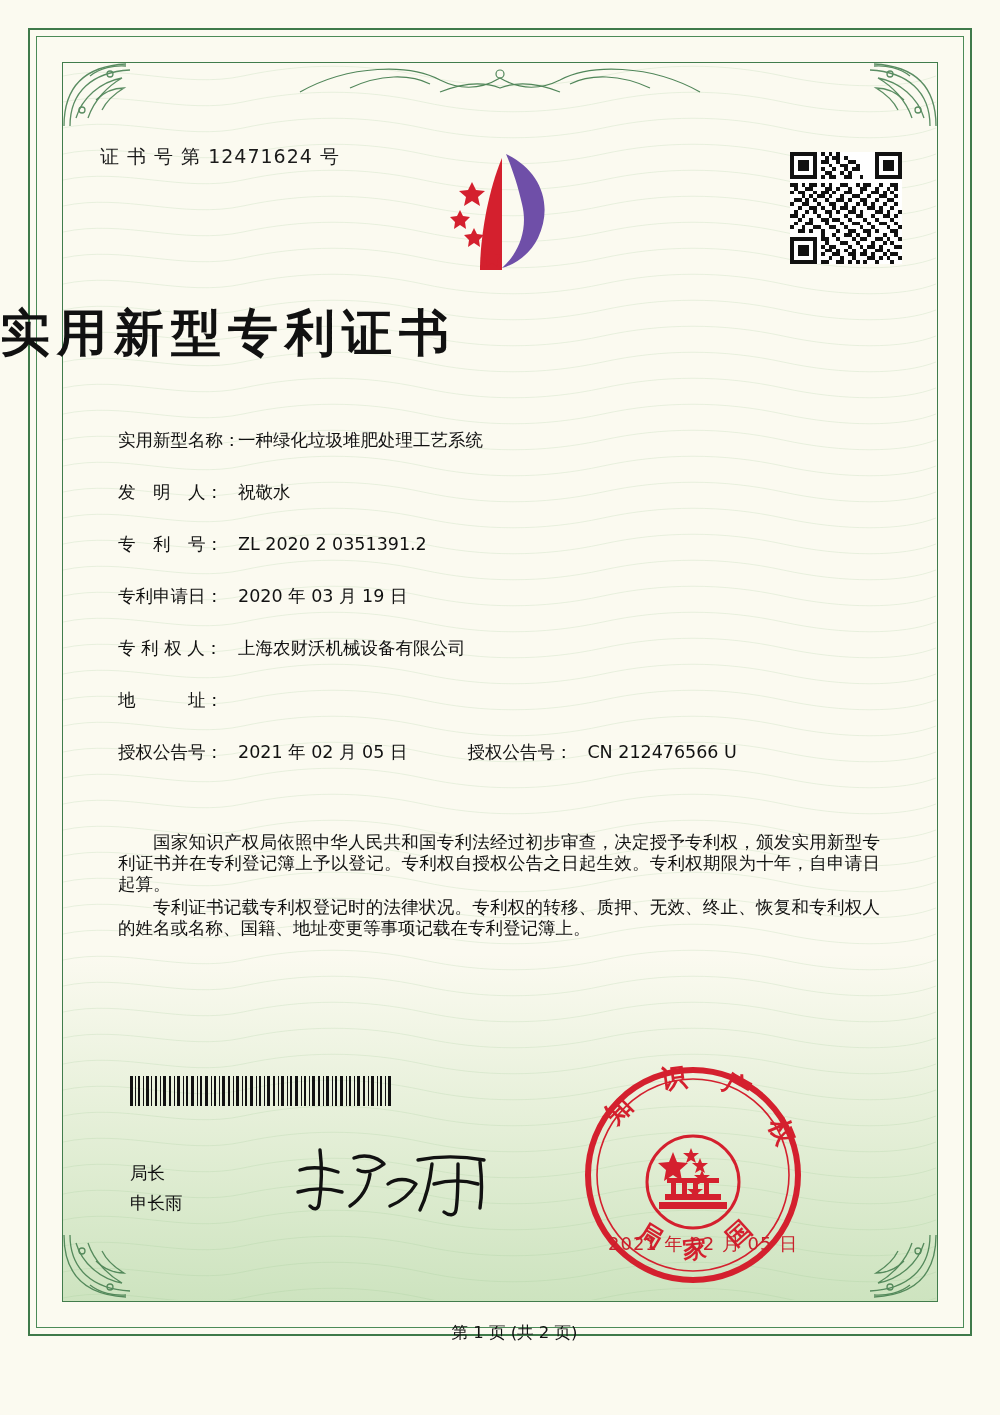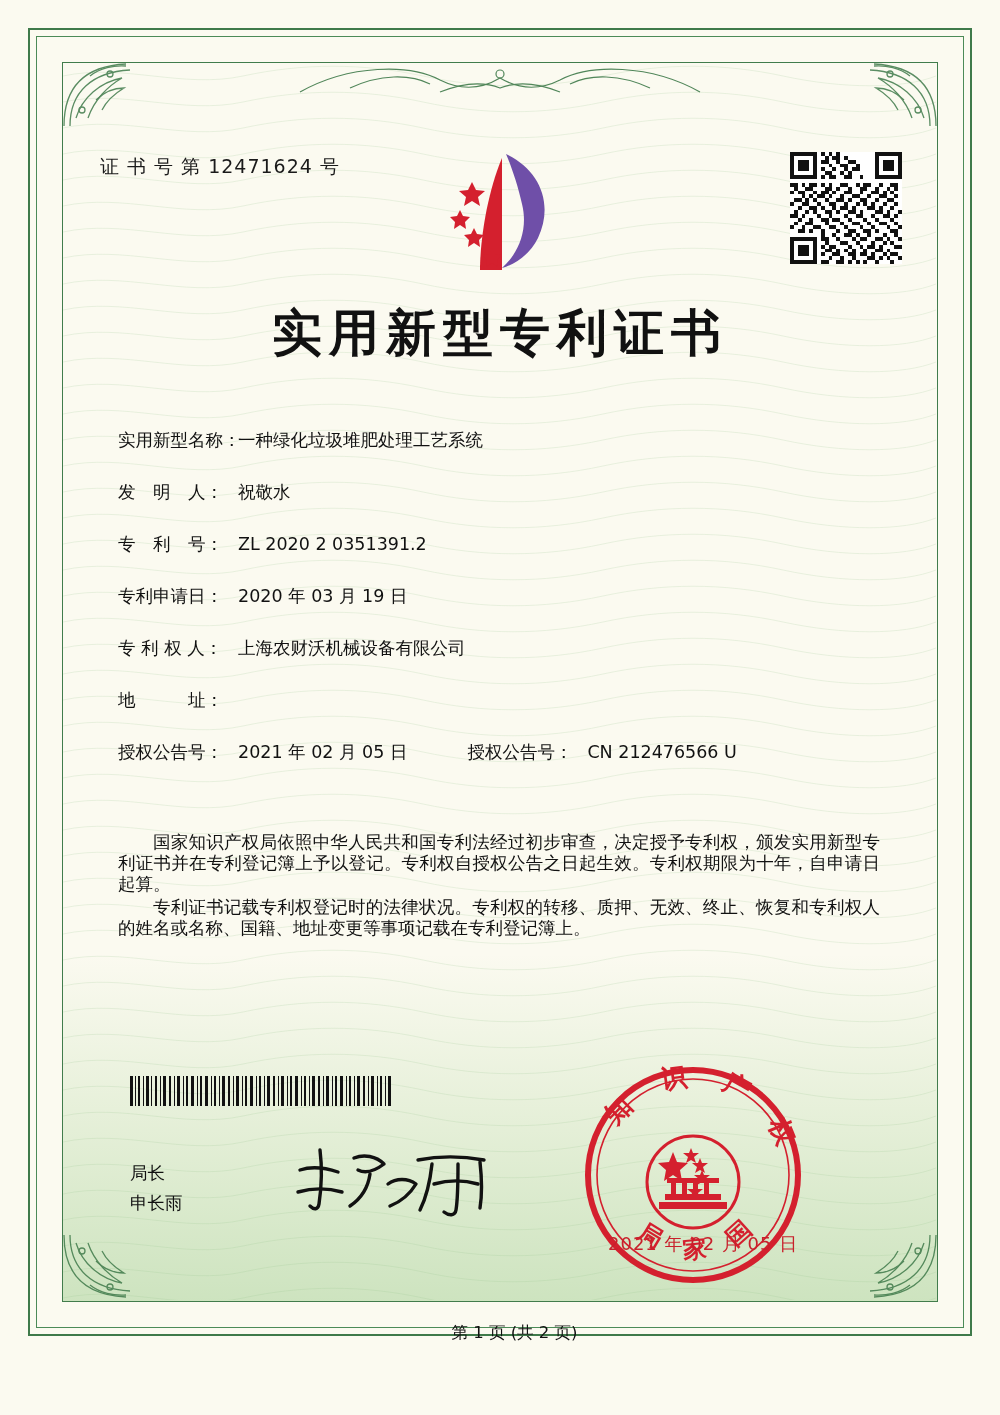--- a/index.html
+++ b/index.html
@@ -75,21 +75,21 @@
     transform: translateX(-50%);
     width: 420px;
     height: 46px;
     opacity: 0.9;
   }
 
   
   .cert-number {
     position: absolute;
     left: 100px;
-    top: 154px;
+    top: 144px;
     font-size: 19px;
     color: #1a1a1a;
     letter-spacing: 1px;
     font-family: "DejaVu Sans", sans-serif;
   }
   .logo {
     position: absolute;
     left: 428px;
     top: 148px;
     width: 150px;
@@ -100,21 +100,20 @@
     right: 98px;
     top: 152px;
     width: 112px;
     height: 112px;
   }
 
   .title {
     position: absolute;
     left: 0; right: 0;
     top: 300px;
-    text-align: center;
     font-size: 50px;
     letter-spacing: 7px;
     font-weight: bold;
     color: #111;
     font-family: "DejaVu Sans", sans-serif;
   }
 
   .fields {
     position: absolute;
     left: 118px;

